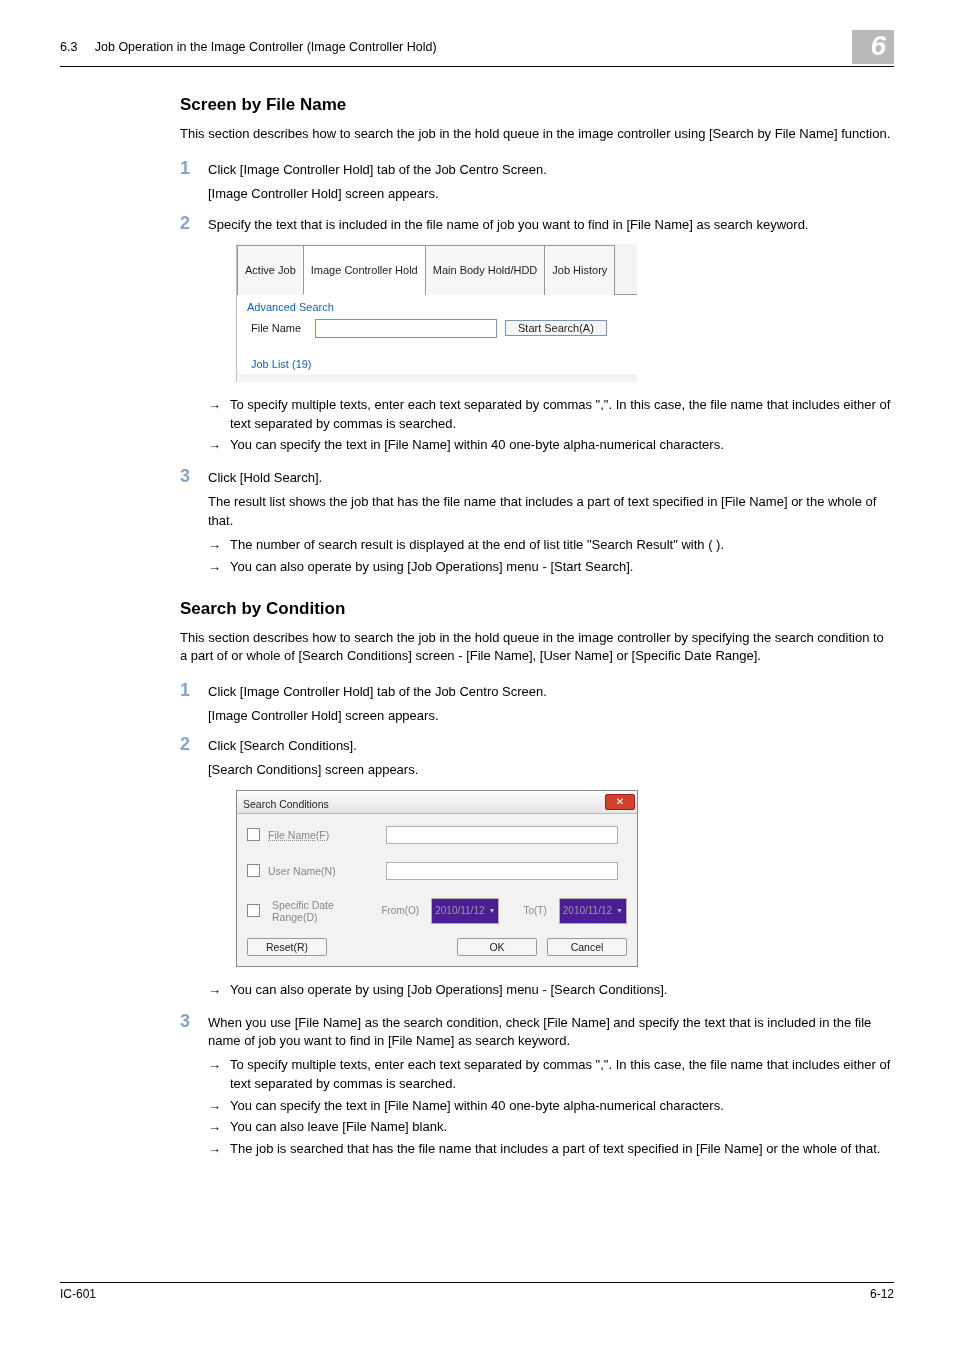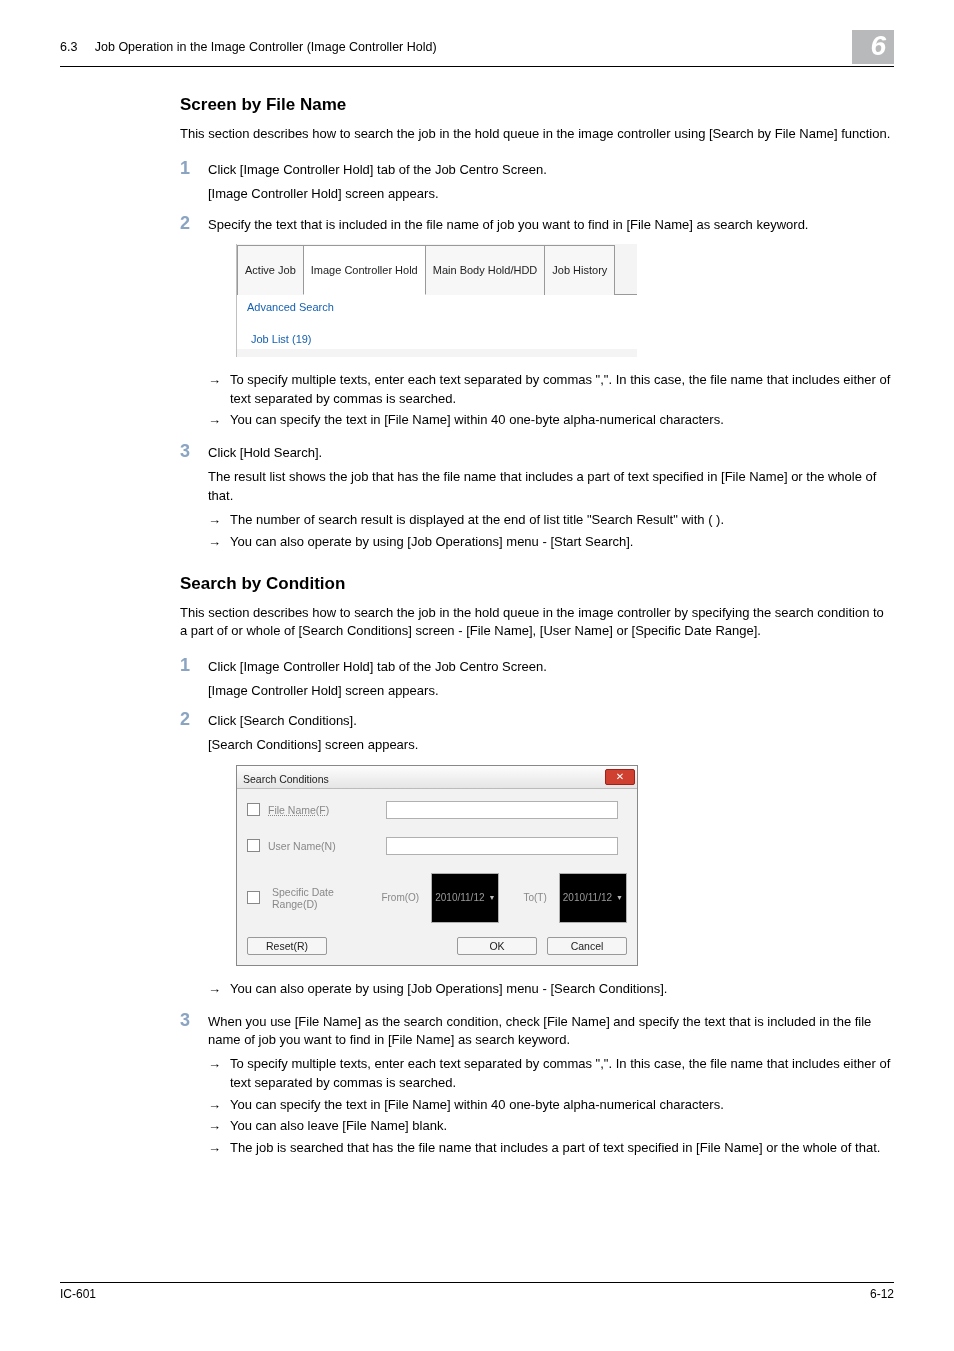--- a/index.html
+++ b/index.html
@@ -215,24 +215,24 @@
     display: flex;
     align-items: center;
     gap: 12px;
     margin-bottom: 14px;
   }
   .shot2-small-lbl { color: #888; font-size: 10px; }
   .shot2-date {
     width: 68px;
     height: 16px;
     border: 1px solid #b0b0b0;
-    background: #000000;
+    background: #4c1d95;
     font-size: 10px;
     color: #999;
-    padding: 16px 3px;
+    padding: 4px 3px;
     display: flex;
     align-items: center;
     justify-content: space-between;
   }
   .shot2-date .dd { font-size: 7px; color: #bbb; }
   .shot2-btns {
     display: flex;
     justify-content: space-between;
     margin-top: 4px;
   }
@@ -293,20 +293,25 @@
     <div class="img-pad">
       <div class="shot1">
         <div class="shot1-tabs">
           <div class="shot1-tab">Active Job</div>
           <div class="shot1-tab active">Image Controller Hold</div>
           <div class="shot1-tab">Main Body Hold/HDD</div>
           <div class="shot1-tab">Job History</div>
         </div>
         <div class="shot1-body">
           <div class="shot1-group-title">Advanced Search</div>
+          <div class="shot1-row">
+            <div class="shot1-label">File Name</div>
+            <div class="shot1-input"></div>
+            <div class="shot1-btn">Start Search(A)</div>
+          </div>
           <div class="shot1-joblist">Job List (19)</div>
         </div>
       </div>
     </div>
 
     <div class="bullet-list" style="margin-left:28px;">
       <div class="bullet-row">
         <div class="bullet-arrow">→</div>
         <div class="bullet-text">To specify multiple texts, enter each text separated by commas ",". In this case, the file name that includes either of text separated by commas is searched.</div>
       </div>

